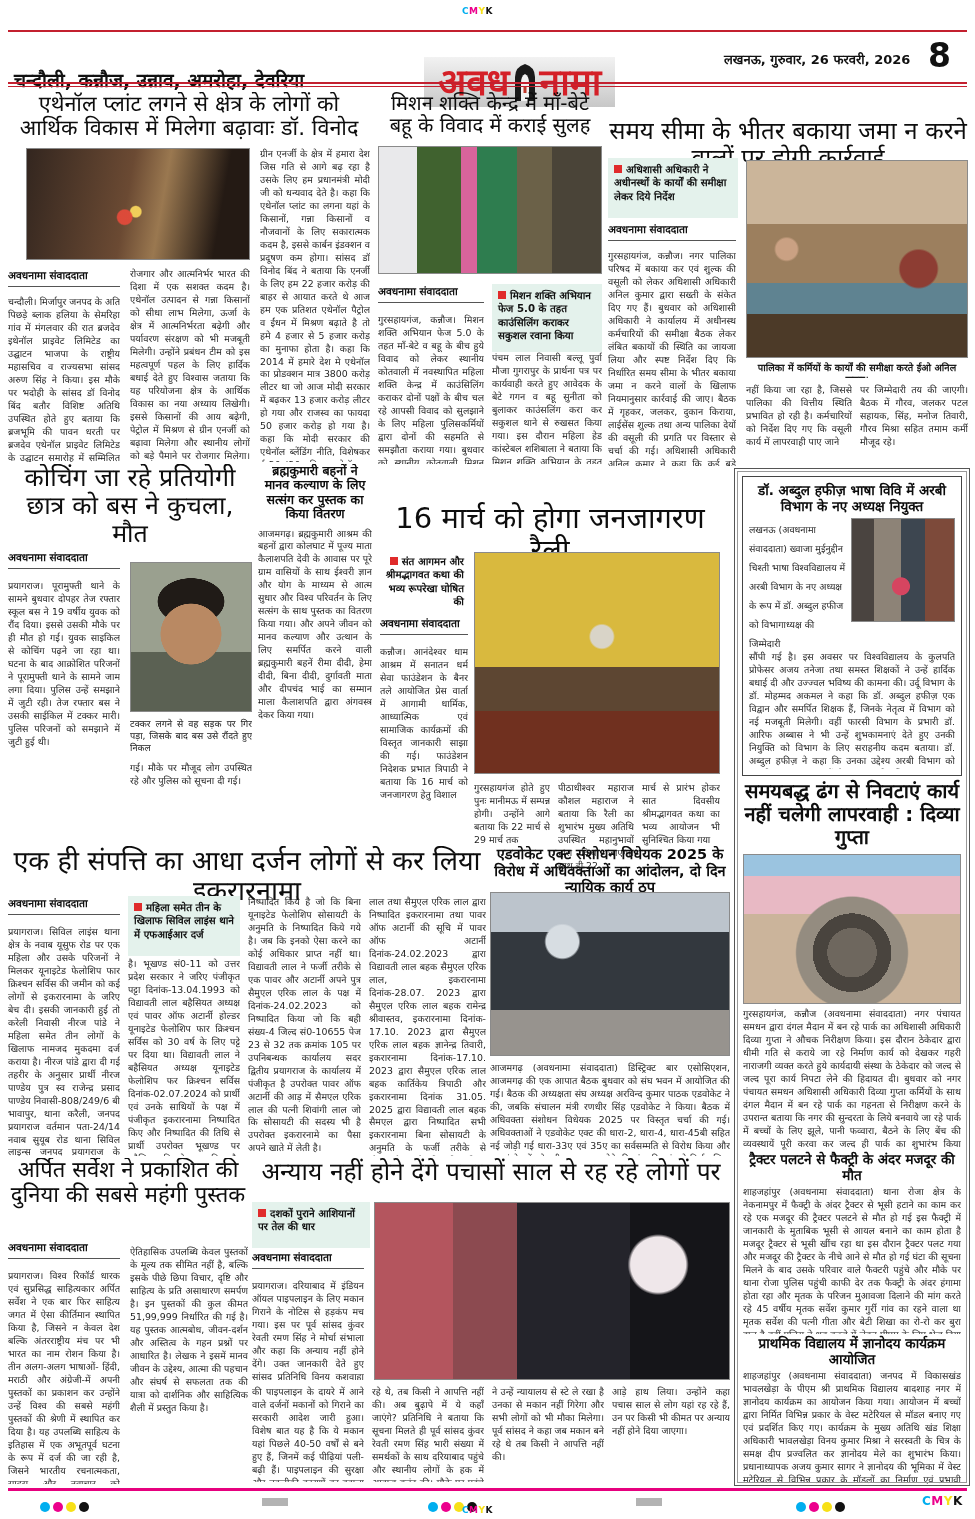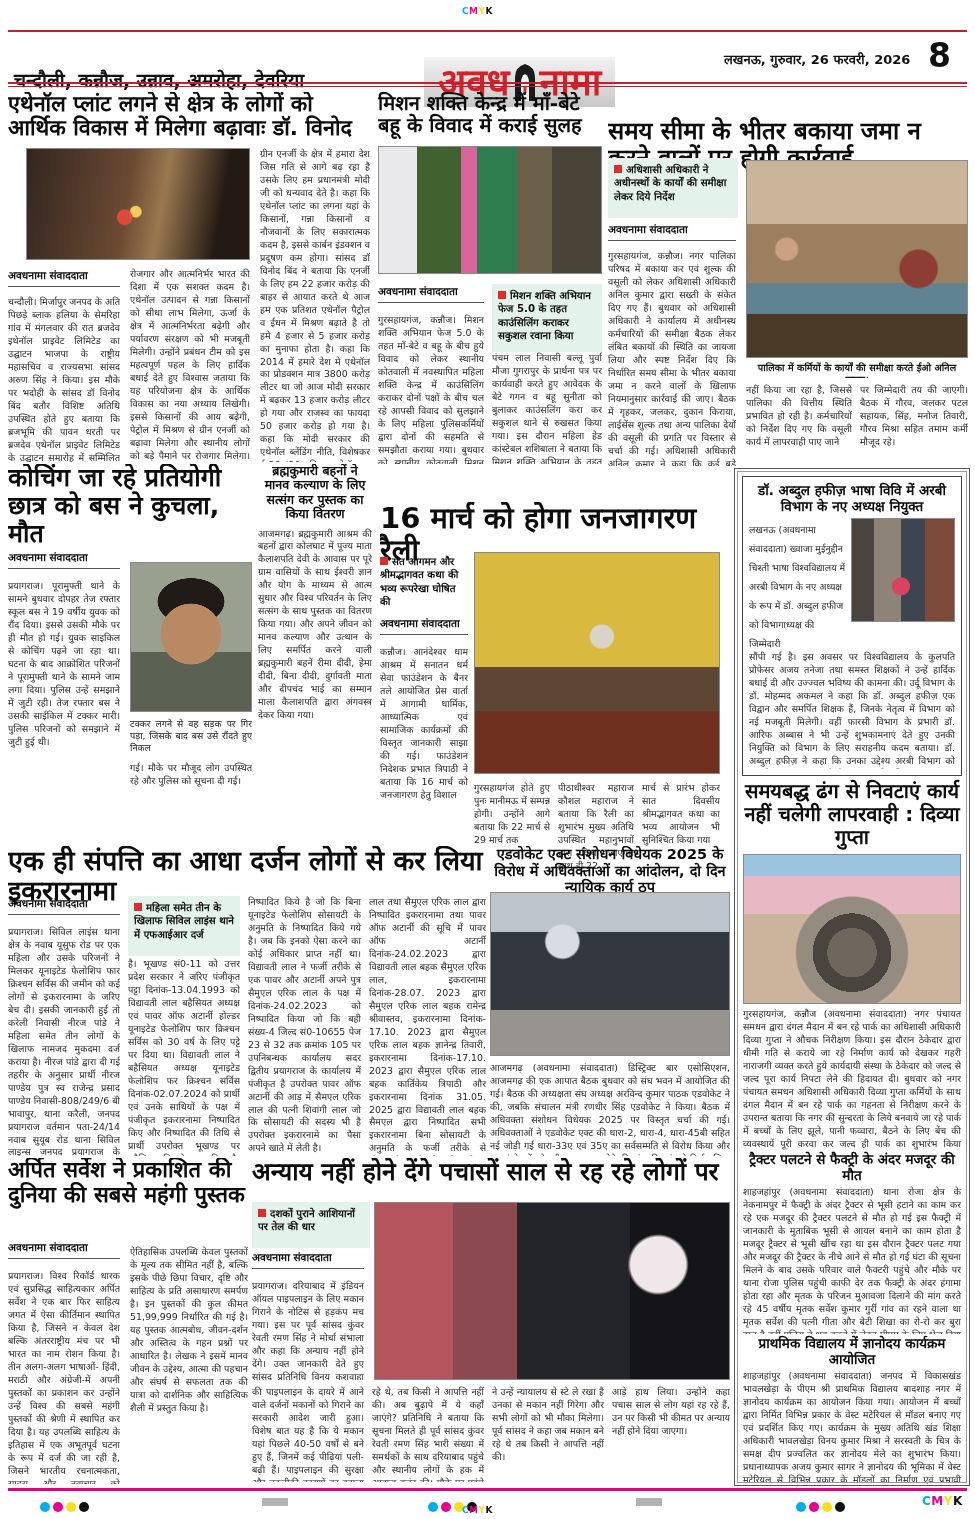--- a/index.html
+++ b/index.html
@@ -9,25 +9,25 @@
   .cmyk{font-size:9px;font-weight:bold;letter-spacing:.5px;}
   .c-c{color:#00aeef}.c-m{color:#ec008c}.c-y{color:#f7e017}.c-k{color:#111}
   
   .redline{position:absolute;left:8px;right:8px;height:2px;background:#c3202f;}
   .cities{font-size:19px;font-weight:bold;color:#111;margin-top:20px;}
   .mast{background:linear-gradient(180deg,#f2f2f2,#d9d9d9 60%,#c7c7c7);padding:3px 14px;display:flex;align-items:center;gap:2px;}
   .mast .mt{font-size:37px;font-weight:bold;color:#d42027;line-height:1;}
   .edate{font-size:13px;font-weight:bold;color:#111;}
   .pno{font-size:33px;font-weight:bold;color:#111;}
   
-  .hl{font-weight:bold;color:#0d0d0d;text-align:left;line-height:1.12;}
+  .hl{font-weight:normal;color:#0d0d0d;text-align:center;line-height:1.12;}
   .bl{font-weight:bold;font-size:10.5px;color:#111;padding-bottom:4px;border-bottom:1.5px solid #555;}
   .tc{font-size:9.4px;line-height:1.38;text-align:justify;color:#1f1f1f;overflow:hidden;}
   .bx{background:#e4f2ec;padding:5px 6px;font-weight:bold;font-size:10.2px;line-height:1.3;color:#111;overflow:hidden;}
-  .bx.nobg{background:transparent;}
+  .bx.nobg{background:transparent;text-align:right;}
   .sq{display:inline-block;width:8px;height:8px;background:#e02b2b;margin-right:4px;}
   .cap{font-weight:bold;font-size:9.6px;text-align:center;line-height:1.25;overflow:hidden;}
   .cap2{font-size:9.2px;line-height:1.3;text-align:justify;overflow:hidden;}
   .ph{border:1px solid #8a8a8a;box-sizing:border-box;}
   
   .p-eth{background:radial-gradient(circle at 44% 62%,rgba(226,74,58,.95) 0 5%,transparent 6%),radial-gradient(circle at 49% 57%,rgba(247,212,92,.95) 0 4%,transparent 5%),linear-gradient(100deg,#33261f,#6b4a33 45%,#9a7850 60%,#241a14 85%);}
   .p-fam{background:linear-gradient(90deg,#e9e9eb 0 17%,#40622f 17% 37%,#d8649b 37% 44%,#2e7d4f 44% 62%,#6b6148 62% 78%,#4a4438 78%),linear-gradient(180deg,#d04f86 0 30%,#c04578 30%);}
   .p-off{background:radial-gradient(circle at 78% 55%,#8d3d33 0 9%,transparent 10%),radial-gradient(circle at 18% 45%,#caa183 0 5%,transparent 6%),linear-gradient(180deg,#cbb59a 0 32%,#9c7f5e 32% 62%,#5f8391 62% 78%,#4c3a28 78%);}
   .p-stu{background:radial-gradient(ellipse 42% 34% at 50% 48%,#b98963 0 60%,transparent 61%),radial-gradient(ellipse 46% 26% at 50% 26%,#201b17 0 60%,transparent 61%),linear-gradient(180deg,#9aa08f 0 60%,#5b6153 60%);}
   .p-ral{background:radial-gradient(circle at 52% 38%,#d9d4c8 0 6%,transparent 7%),linear-gradient(180deg,#d9b93e 0 52%,#5d4632 52% 72%,#70301f 72%);}

